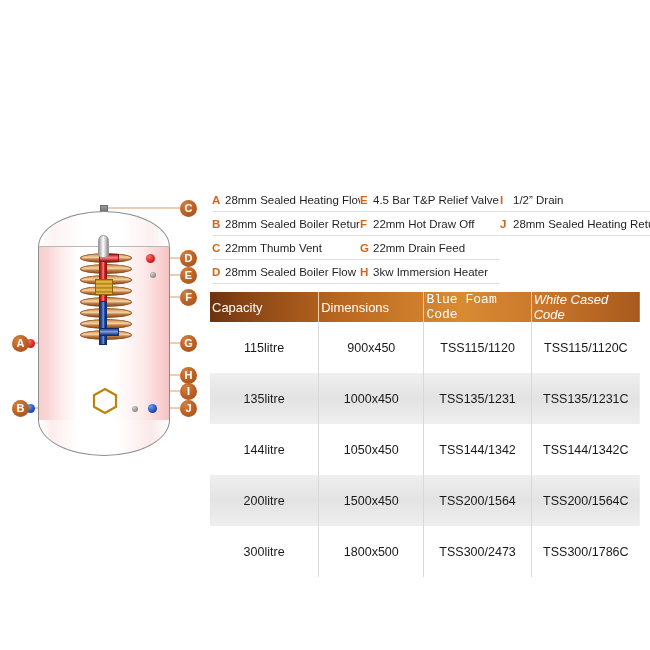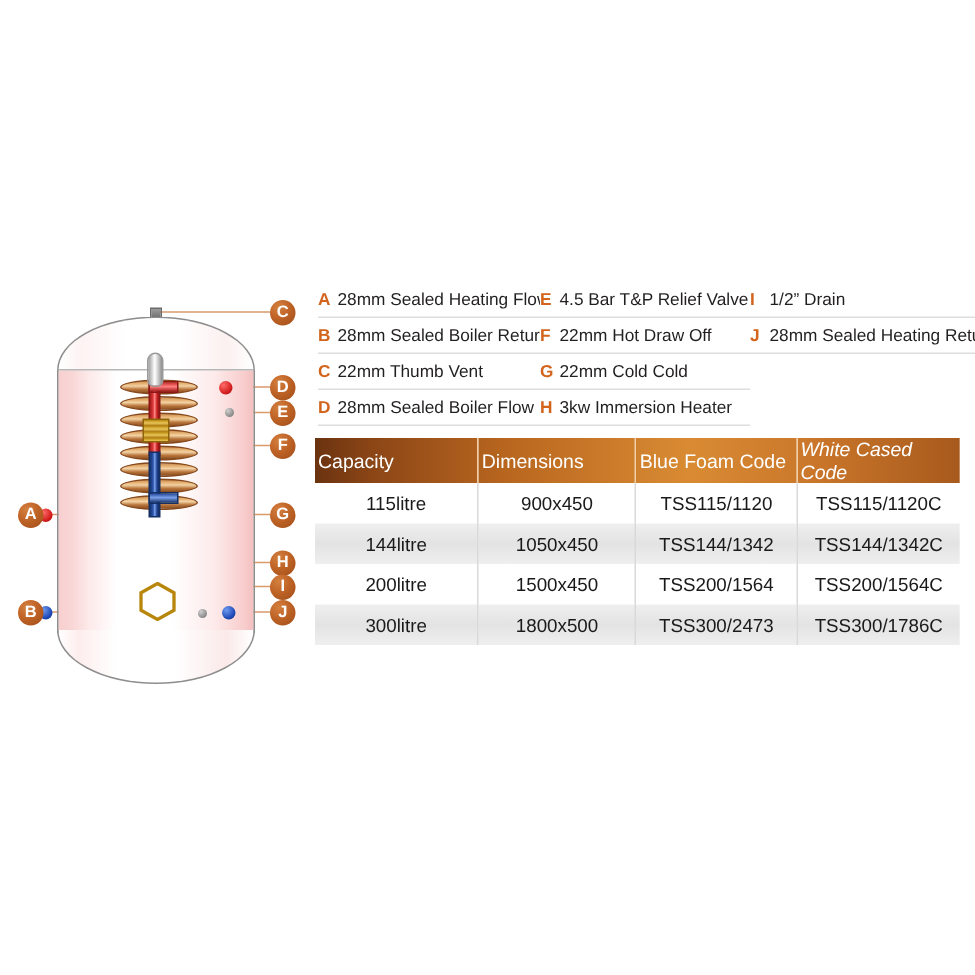--- a/index.html
+++ b/index.html
@@ -275,30 +275,30 @@
       #6b3310 0%, #8c4616 9%, #b9671f 30%, #d98b33 58%, #c9762a 78%, #a85a1d 100%);
   }
   #spec-table th:last-child { border-right: none; font-style: italic; }
 
   #spec-table td {
     height: 19px;
     text-align: center;
     color: #1a1a1a;
     font-size: 12.5px;
     border-right: 1px solid #d9d9d9;
-    padding: 4px 2px;
+    padding: 16px 2px;
   }
   #spec-table td:last-child { border-right: none; }
   #spec-table tbody tr:nth-child(odd)  { background: #ffffff; }
   #spec-table tbody tr:nth-child(even) {
     background: linear-gradient(to bottom, #efefef 0%, #e3e3e3 50%, #efefef 100%);
   }
   .col-cap  { width: 112px; }
   .col-dim  { width: 105px; }
-  .col-blue { width: 106px; }
+  .col-blue { width: 106px; font-family: Liberation Mono, monospace; }
   .col-white{ width: 107px; }
 </style>
 </head>
 <body>
 
 <div id="page">
 
   <div id="diagram">
 
     <svg class="leader-svg" width="210" height="300">
@@ -395,21 +395,21 @@
       <div class="legend-row">
         <span class="legend-letter">E</span>
         <span class="legend-text">4.5 Bar T&amp;P Relief Valve</span>
       </div>
       <div class="legend-row">
         <span class="legend-letter">F</span>
         <span class="legend-text">22mm Hot Draw Off</span>
       </div>
       <div class="legend-row">
         <span class="legend-letter">G</span>
-        <span class="legend-text">22mm Cold Cold</span>
+        <span class="legend-text">22mm Drain Feed</span>
       </div>
       <div class="legend-row">
         <span class="legend-letter">H</span>
         <span class="legend-text">3kw Immersion Heater</span>
       </div>
     </div>
 
     <div class="legend-col c3">
       <div class="legend-row">
         <span class="legend-letter">I</span>
@@ -432,20 +432,26 @@
       </tr>
     </thead>
     <tbody>
       <tr>
         <td>115litre</td>
         <td>900x450</td>
         <td>TSS115/1120</td>
         <td>TSS115/1120C</td>
       </tr>
       <tr>
+        <td>135litre</td>
+        <td>1000x450</td>
+        <td>TSS135/1231</td>
+        <td>TSS135/1231C</td>
+      </tr>
+      <tr>
         <td>144litre</td>
         <td>1050x450</td>
         <td>TSS144/1342</td>
         <td>TSS144/1342C</td>
       </tr>
       <tr>
         <td>200litre</td>
         <td>1500x450</td>
         <td>TSS200/1564</td>
         <td>TSS200/1564C</td>

